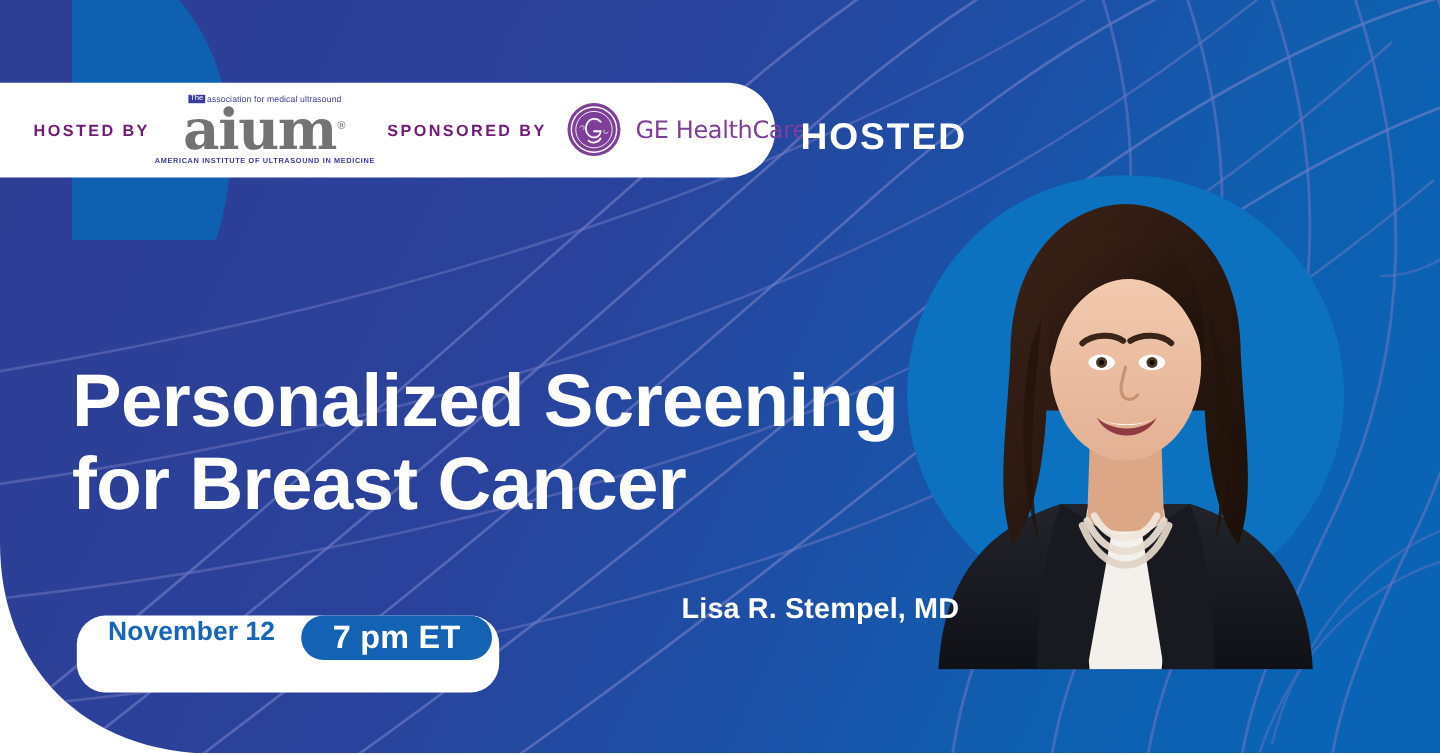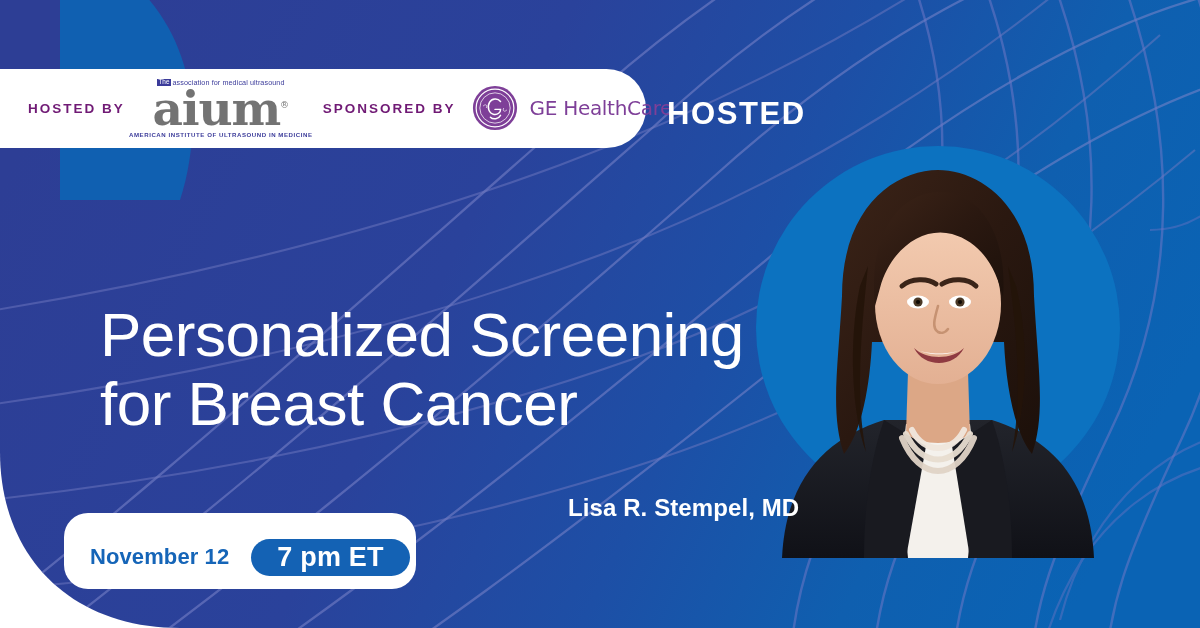--- a/index.html
+++ b/index.html
@@ -142,39 +142,38 @@
   }
 
   
   .headline {
     position: absolute;
     left: 60px;
     top: 258px;
     z-index: 20;
     color: #ffffff;
     font-size: 62px;
-    font-weight: 400;
+    font-weight: 700;
     line-height: 1.12;
     letter-spacing: -0.5px;
     max-width: 700px;
-    margin-left: 40px;
   }
   .headline .line { display: block; white-space: nowrap; }
 
   
   .date-pill {
     position: absolute;
     left: 64px;
     top: 513px;
     height: 64px;
     background: #ffffff;
     border-radius: 24px;
     display: flex;
-    align-items: center;
-    padding: 12px 6px 0 26px;
+    align-items: flex-start;
+    padding: 0 6px 0 26px;
     z-index: 20;
   }
   .date-text {
     font-size: 22px;
     font-weight: 700;
     color: #1565B8;
     letter-spacing: 0.1px;
     white-space: nowrap;
     margin-right: 22px;
   }

